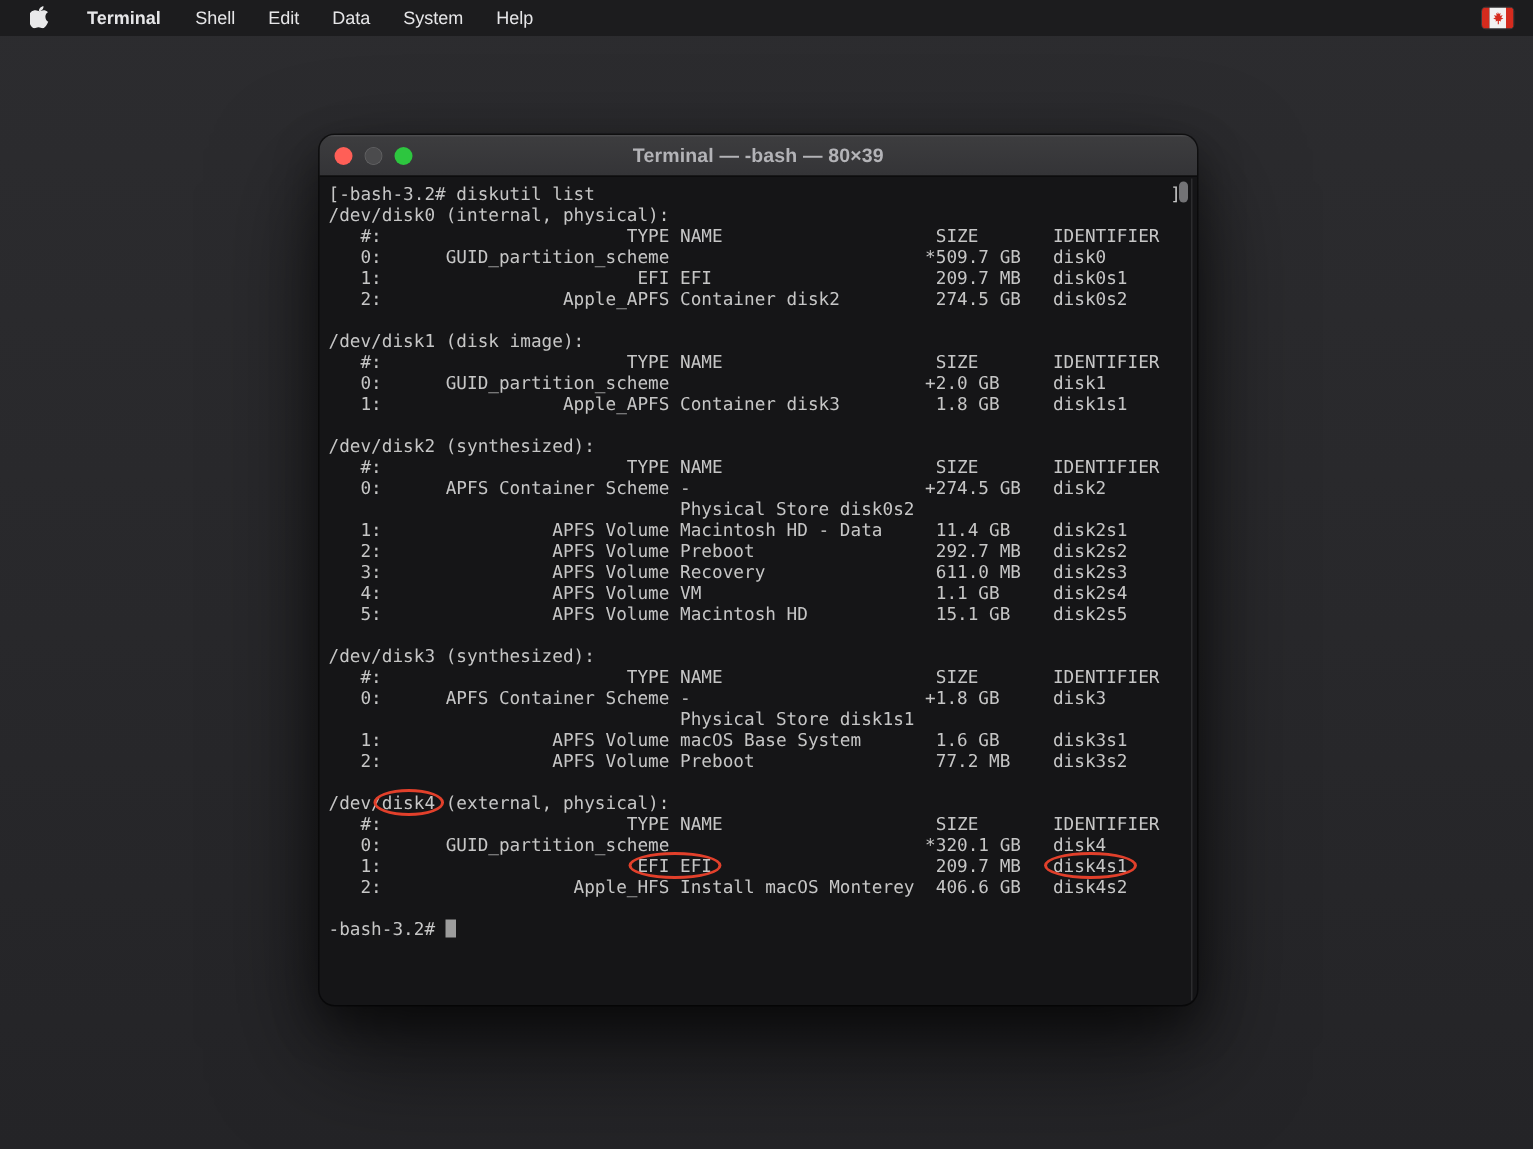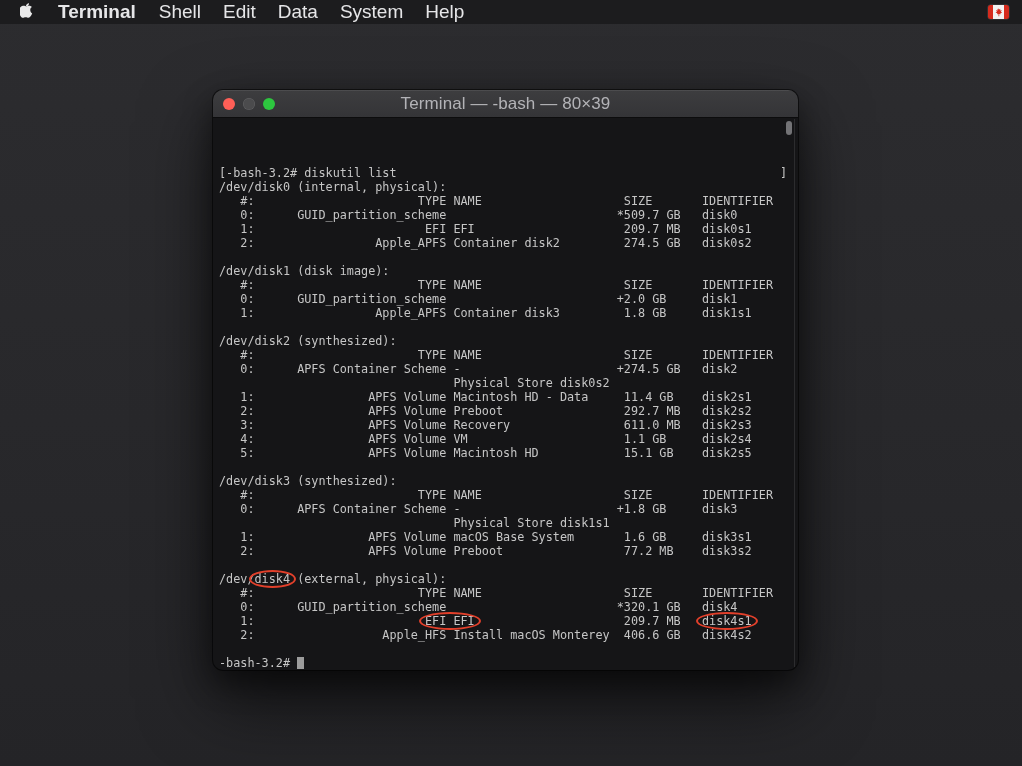--- a/index.html
+++ b/index.html
@@ -7,21 +7,21 @@
   body {
     position:relative; overflow:hidden;
     background:linear-gradient(180deg,#2c2c2f 0%, #28282b 55%, #242427 100%);
     font-family:"Liberation Sans","DejaVu Sans",sans-serif;
   }
 
   
   .menubar {
     position:absolute; top:0; left:0; right:0; height:24px;
     background:#1c1c1e; display:flex; align-items:center;
-    color:#e6e6e8; font-size:19px; z-index:20;
+    color:#e6e6e8; font-size:12px; z-index:20;
   }
   .apple-menu { padding:0 13px 0 20px; height:24px; display:flex; align-items:center; }
   .menu-item { padding:0 11px; height:24px; display:flex; align-items:center; cursor:default; }
   .menu-item.app-name { font-weight:bold; padding:0 12px; }
   .menubar-spacer { flex:1; }
   .flag-wrap { margin-right:10px; height:24px; display:flex; align-items:center; padding:0 3px; }
   .flag { width:21px; height:14px; border-radius:2.5px; overflow:hidden; display:flex; box-shadow:0 0 0 0.5px rgba(255,255,255,.18); }
   .flag .band-red { width:5px; background:#d52b1e; }
   .flag .band-white { flex:1; background:#f2f2f2; display:flex; align-items:center; justify-content:center; }
 
@@ -35,30 +35,30 @@
     height:28px; background:linear-gradient(#3d3d3f,#343437);
     border-bottom:1px solid #0c0c0d; position:relative;
     display:flex; align-items:center; justify-content:center;
     box-shadow:inset 0 1px 0 rgba(255,255,255,.08);
   }
   .traffic-lights { position:absolute; left:10px; top:0; bottom:0; display:flex; align-items:center; gap:8px; }
   .tl { width:12px; height:12px; border-radius:50%; }
   .tl.close { background:#ff5f57; }
   .tl.min   { background:#4b4b4d; box-shadow:inset 0 0 0 0.5px rgba(255,255,255,.15); }
   .tl.zoom  { background:#2dc63f; }
-  .title { font-size:17px; color:#b3b3b7; font-weight:normal; letter-spacing:.1px; }
+  .title { font-size:13px; color:#b3b3b7; font-weight:bold; letter-spacing:.1px; }
 
   
   .terminal {
     position:absolute; top:29px; left:0; right:0; bottom:0;
     padding:3px 0 0 6px;
     font-family:"DejaVu Sans Mono","Liberation Mono",monospace;
     font-size:11.8px; line-height:14px; color:#c6c6c6;
   }
-  #term-lines { position:relative;margin-top:44px; }
+  #term-lines { position:relative; }
   .term-line { white-space:pre; height:14px; }
   .annotation-oval {
     position:absolute; height:18px;
     border:2px solid #e2402b; border-radius:50%;
     pointer-events:none;
   }
   .term-cursor { position:absolute; width:1ch; height:12px; background:#9c9c9c; }
   .scroll-track-line { position:absolute; top:0; bottom:3px; right:3px; width:1px; background:rgba(255,255,255,.10); }
   .scroll-thumb { position:absolute; top:2px; right:6px; width:6px; height:14px; border-radius:3px; background:#737376; }
 </style>

